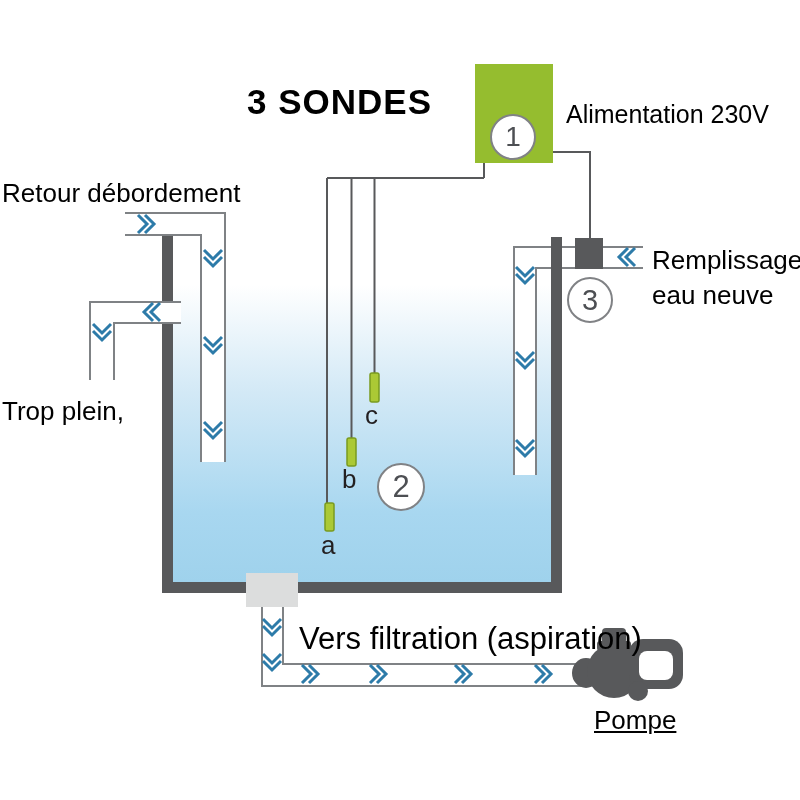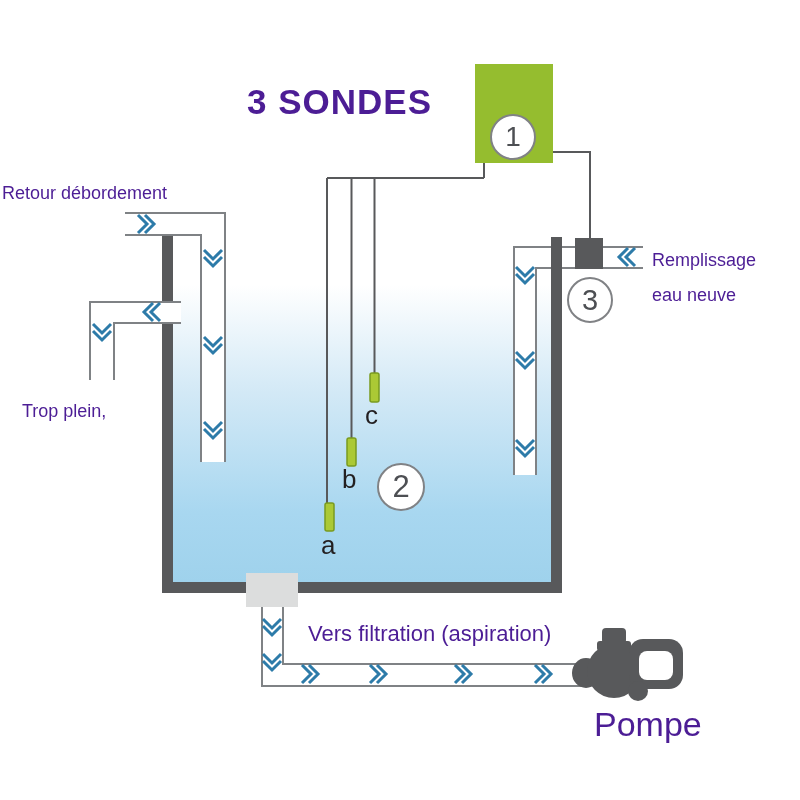--- a/index.html
+++ b/index.html
@@ -1,40 +1,40 @@
 <!DOCTYPE html>
 <html><head>
 <meta charset="utf-8">
 <style>
   html,body{margin:0;padding:0;background:#ffffff;}
   #canvas{
     position:relative;width:800px;height:800px;background:#ffffff;overflow:hidden;
     font-family:"Liberation Sans", sans-serif;color:#231f20;
   }
-  .lbl{position:absolute;color:#4c1d95;white-space:nowrap;}
-  .lbl-sm{font-size:18px;line-height:35px;}
+  .lbl{position:absolute;color:#000000;white-space:nowrap;}
+  .lbl-sm{font-size:26px;line-height:35px;}
   #water{
     position:absolute;left:173px;top:236px;width:378px;height:346px;
     background:linear-gradient(180deg,#ffffff 0%,#ffffff 14%,#d3e9f6 45%,#a8d7f0 80%,#9fd2ec 100%);
   }
   svg.layer{position:absolute;left:0;top:0;}
   .marker{
     position:absolute;background:#ffffff;border:2px solid #808285;border-radius:50%;
     display:flex;align-items:center;justify-content:center;color:#4d4f53;
   }
   #marker-1{left:490px;top:114px;width:42px;height:42px;font-size:28px;}
   #marker-2{left:377px;top:463px;width:44px;height:44px;font-size:31px;}
   #marker-3{left:567px;top:277px;width:42px;height:42px;font-size:29px;}
   #title{left:247px;top:82px;font-size:35px;font-weight:700;letter-spacing:1px;}
   #alim{left:566px;top:100px;font-size:25px;}
   #retour{left:2px;top:176px;}
-  #tropplein{left:2px;top:394px;margin-left:20px;}
+  #tropplein{left:2px;top:394px;}
   #rempl{left:652px;top:243px;}
-  #filtration{left:308px;top:621px;font-size:22px;}
-  #pompe-lbl{left:594px;top:705px;font-size:34px;}
+  #filtration{left:299px;top:621px;font-size:31px;}
+  #pompe-lbl{left:594px;top:705px;font-size:26px;text-decoration:underline;}
   .probe-lbl{position:absolute;font-size:26px;color:#231f20;}
   #plbl-a{left:321px;top:530px;}
   #plbl-b{left:342px;top:464px;}
   #plbl-c{left:365px;top:400px;}
   #power-box{
     position:absolute;left:475px;top:64px;width:78px;height:99px;background:#95bd2f;
   }
 </style>
 </head>
 <body>
@@ -122,20 +122,21 @@
   </div>
   <div class="marker" id="marker-2">
     <span>2</span>
   </div>
   <div class="marker" id="marker-3">
     <span>3</span>
   </div>
 
   <div class="lbl" id="title">3 SONDES</div>
 
+  <div class="lbl" id="alim">Alimentation 230V</div>
 
   <div class="lbl lbl-sm" id="retour">
     <div>Retour débordement</div>
   </div>
 
   <div class="lbl lbl-sm" id="tropplein">
     <div>Trop plein,</div>
   </div>
 
   <div class="lbl lbl-sm" id="rempl">

